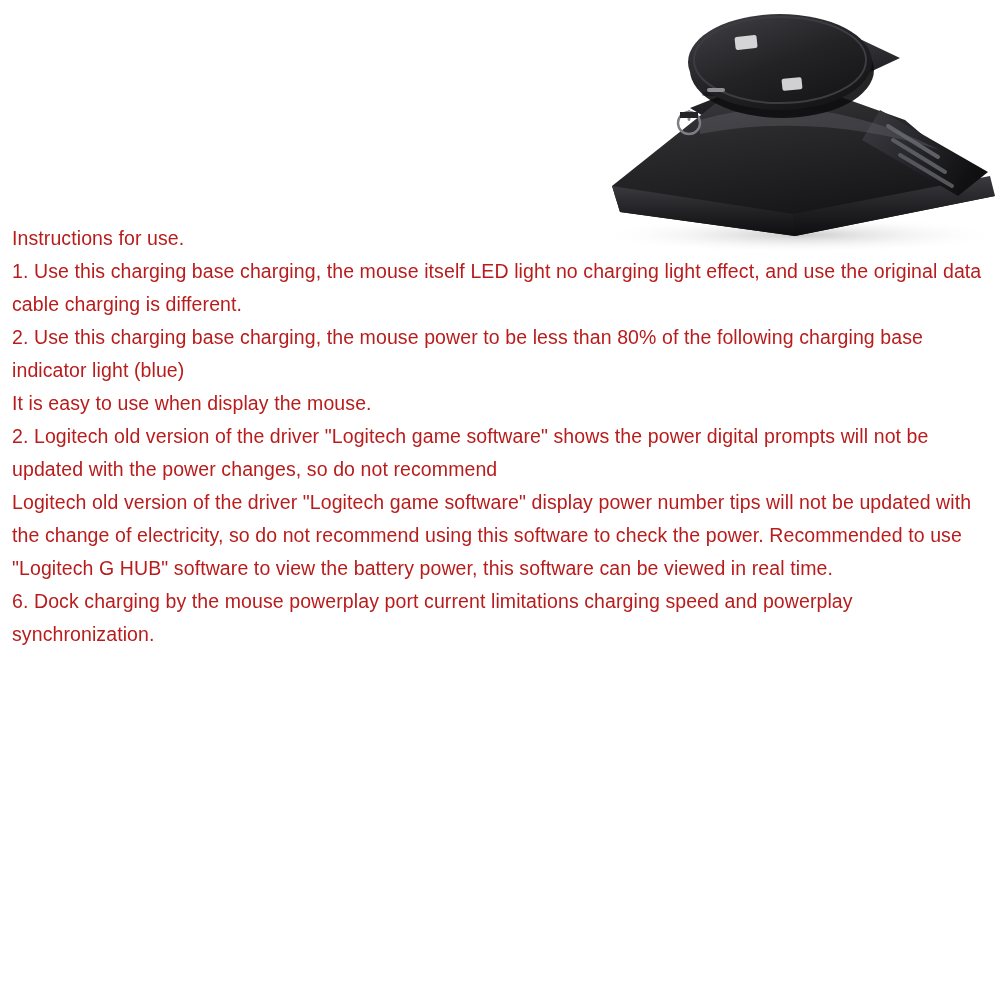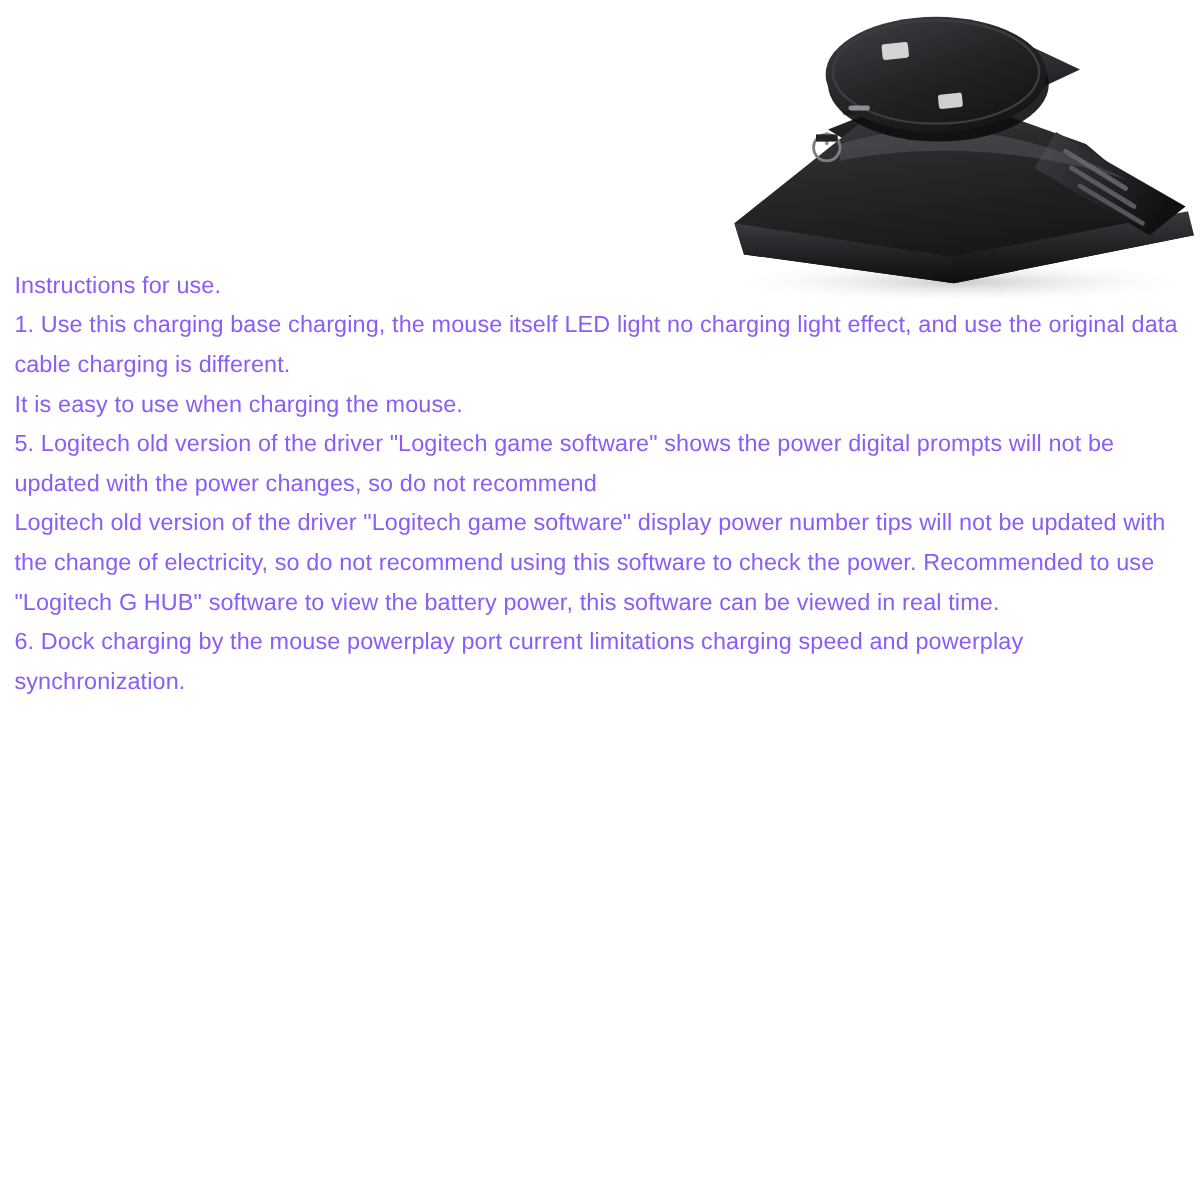--- a/index.html
+++ b/index.html
@@ -29,21 +29,21 @@
   }
 
   
   .instructions {
     position: absolute;
     left: 12px;
     top: 222px;
     width: 982px;
     font-size: 19.5px;
     line-height: 33px;
-    color: #8b5cf6;
+    color: #b91c1c;
     letter-spacing: 0.1px;
   }
   .instructions p {
     margin: 0;
     padding: 0;
     font-size: 19.5px;
     line-height: 33px;
     white-space: normal;
   }
 </style>
@@ -115,17 +115,18 @@
 
     <rect x="735" y="36" width="22" height="13" rx="2" fill="#d4d4d6" transform="rotate(-6 746 42)"></rect>
     <rect x="782" y="78" width="20" height="12" rx="2" fill="#d0d0d2" transform="rotate(-6 792 84)"></rect>
     <rect x="707" y="88" width="18" height="4" rx="2" fill="#8d8d94"></rect>
   </svg>
 </div>
 
 <div class="instructions">
   <p>Instructions for use.</p>
   <p>1. Use this charging base charging, the mouse itself LED light no charging light effect, and use the original data cable charging is different.</p>
-  <p>It is easy to use when charging the mouse.</p>
-  <p>5. Logitech old version of the driver "Logitech game software" shows the power digital prompts will not be updated with the power changes, so do not recommend</p>
+  <p>2. Use this charging base charging, the mouse power to be less than 80% of the following charging base indicator light (blue)</p>
+  <p>It is easy to use when display the mouse.</p>
+  <p>2. Logitech old version of the driver "Logitech game software" shows the power digital prompts will not be updated with the power changes, so do not recommend</p>
   <p>Logitech old version of the driver "Logitech game software" display power number tips will not be updated with the change of electricity, so do not recommend using this software to check the power. Recommended to use "Logitech G HUB" software to view the battery power, this software can be viewed in real time.</p>
   <p>6. Dock charging by the mouse powerplay port current limitations charging speed and powerplay synchronization.</p>
 </div>
 
 </body></html>

